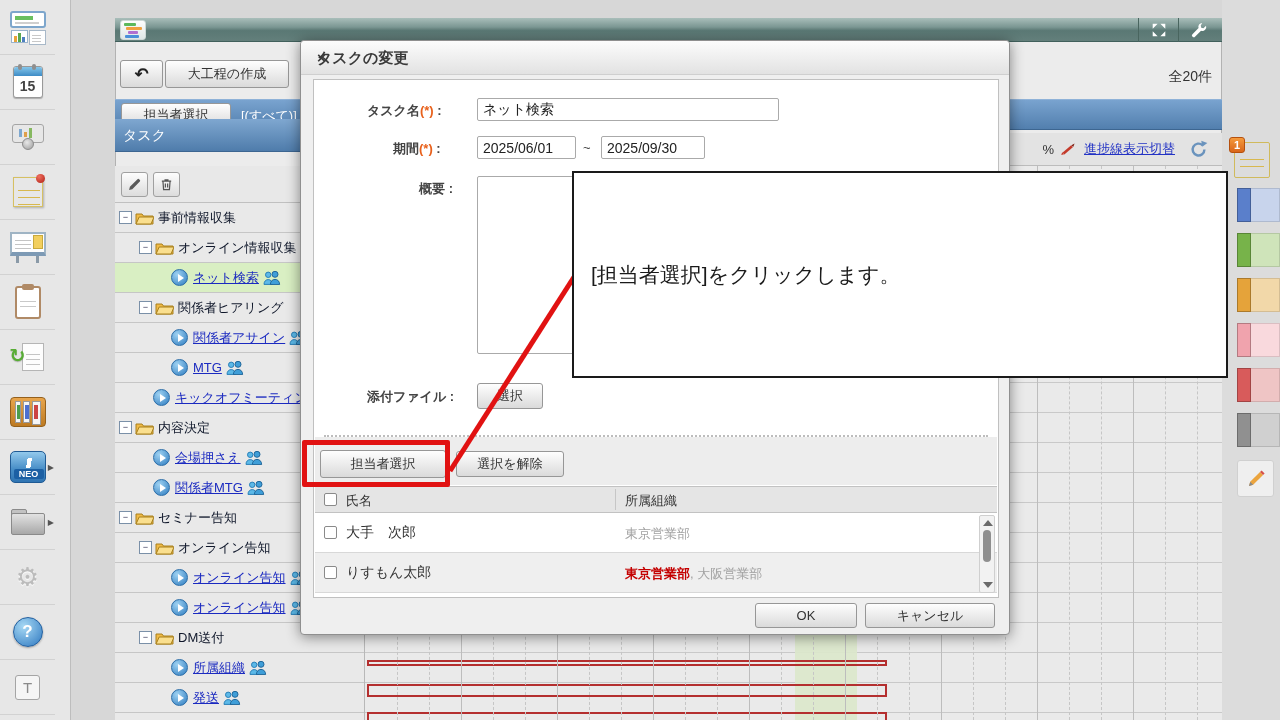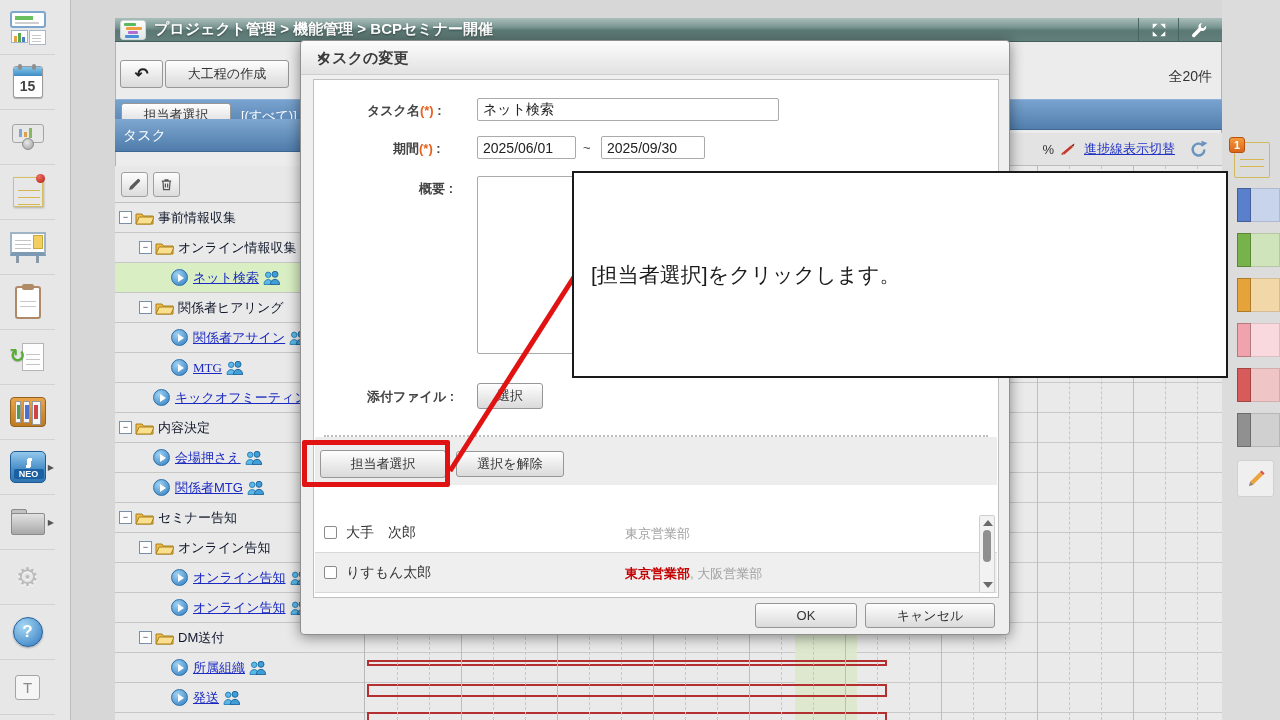--- a/index.html
+++ b/index.html
@@ -264,21 +264,20 @@
 
   <div class="win"></div>
 
   <div class="titlebar">
     <div class="gantt-ico" id="ganttIco">
         <i style="background: rgb(92, 184, 92); width: 12px; margin-left: 0px;"></i>
         <i style="background: rgb(240, 160, 64); width: 16px; margin-left: 2px;"></i>
         <i style="background: rgb(176, 111, 208); width: 10px; margin-left: 4px;"></i>
         <i style="background: rgb(74, 144, 217); width: 14px; margin-left: 1px;"></i>
       </div>
-    <div class="crumb">プロジェクト管理 &gt; 機能管理 &gt; BCPセミナー開催</div>
     <div class="winbtns">
       <div class="winbtn">
         <svg width="18" height="18" viewBox="0 0 20 20">
             <path d="M3 3h5.5L3 8.5zM17 3v5.5L11.5 3zM3 17v-5.5L8.5 17zM17 17h-5.5L17 11.5z" fill="#fff"></path>
           </svg>
       </div>
       <div class="winbtn">
         <svg width="18" height="18" viewBox="0 0 20 20">
             <path d="M13.6 2.2a4.3 4.3 0 0 0-4.1 5.7L3 14.4a2 2 0 1 0 2.8 2.8l6.5-6.5a4.3 4.3 0 0 0 5.5-5.5l-2.9 2.9-2.4-.6-.6-2.4z" fill="#fff"></path>
           </svg>
@@ -407,21 +406,21 @@
           <i></i>
         </span>
         <a class="tlink">関係者アサイン</a>
         <svg class="people" width="18" height="14" viewBox="0 0 18 14">
           <circle cx="5.2" cy="3.8" r="2.7" fill="#5cb9e8" stroke="#2a80b8"></circle>
           <path d="M1 13.4c0-3.2 2-4.8 4.2-4.8s4.2 1.6 4.2 4.8z" fill="#5cb9e8" stroke="#2a80b8"></path>
           <circle cx="12" cy="3.3" r="3" fill="#3f9ed8" stroke="#21679a"></circle>
           <path d="M7.4 13.6c0-3.5 2.1-5.2 4.6-5.2s4.6 1.7 4.6 5.2z" fill="#3f9ed8" stroke="#21679a"></path>
         </svg>
       </div>
-      <div class="trow" style="top: 150px; font-family: Liberation Serif, serif;">
+      <div class="trow" style="top: 150px;">
         <span class="ind" style="width: 56px;"></span>
         <span class="bullet">
           <i></i>
         </span>
         <a class="tlink">MTG</a>
         <svg class="people" width="18" height="14" viewBox="0 0 18 14">
           <circle cx="5.2" cy="3.8" r="2.7" fill="#5cb9e8" stroke="#2a80b8"></circle>
           <path d="M1 13.4c0-3.2 2-4.8 4.2-4.8s4.2 1.6 4.2 4.8z" fill="#5cb9e8" stroke="#2a80b8"></path>
           <circle cx="12" cy="3.3" r="3" fill="#3f9ed8" stroke="#21679a"></circle>
           <path d="M7.4 13.6c0-3.5 2.1-5.2 4.6-5.2s4.6 1.7 4.6 5.2z" fill="#3f9ed8" stroke="#21679a"></path>
@@ -606,20 +605,25 @@
       <span class="flab" style="left:269px;top:60px;font-weight:normal">~</span>
       <input class="dinput" style="left: 287px; top: 56px; width: 104px;" value="2025/09/30">
       <span class="flab" style="left:105px;top:100px"><span>概要</span>&nbsp;<span>:</span></span>
       <textarea class="marea" style=""></textarea>
       <span class="flab" style="left:53px;top:308px"><span>添付ファイル</span>&nbsp;<span>:</span></span>
       <button class="btn fselbtn">選択</button>
       <div class="dotline"></div>
       <div class="selstrip"></div>
       <button class="btn selbtn1">担当者選択</button>
       <button class="btn selbtn2">選択を解除</button>
+      <div class="thead">
+        <span class="cbox"></span>
+        <span class="hname">氏名</span>
+        <span class="horg">所属組織</span>
+      </div>
       <div class="rowswrap" id="assigneeRows">
           <div class="arow" style="top: 0px;">
             <span class="cbox"></span>
             <span class="aname">大手　次郎</span>
             <span class="aorg"><span>東京営業部</span></span>
           </div>
           <div class="arow alt" style="top: 40px;">
             <span class="cbox"></span>
             <span class="aname">りすもん太郎</span>
             <span class="aorg"><b>東京営業部</b><span>, 大阪営業部</span></span>

